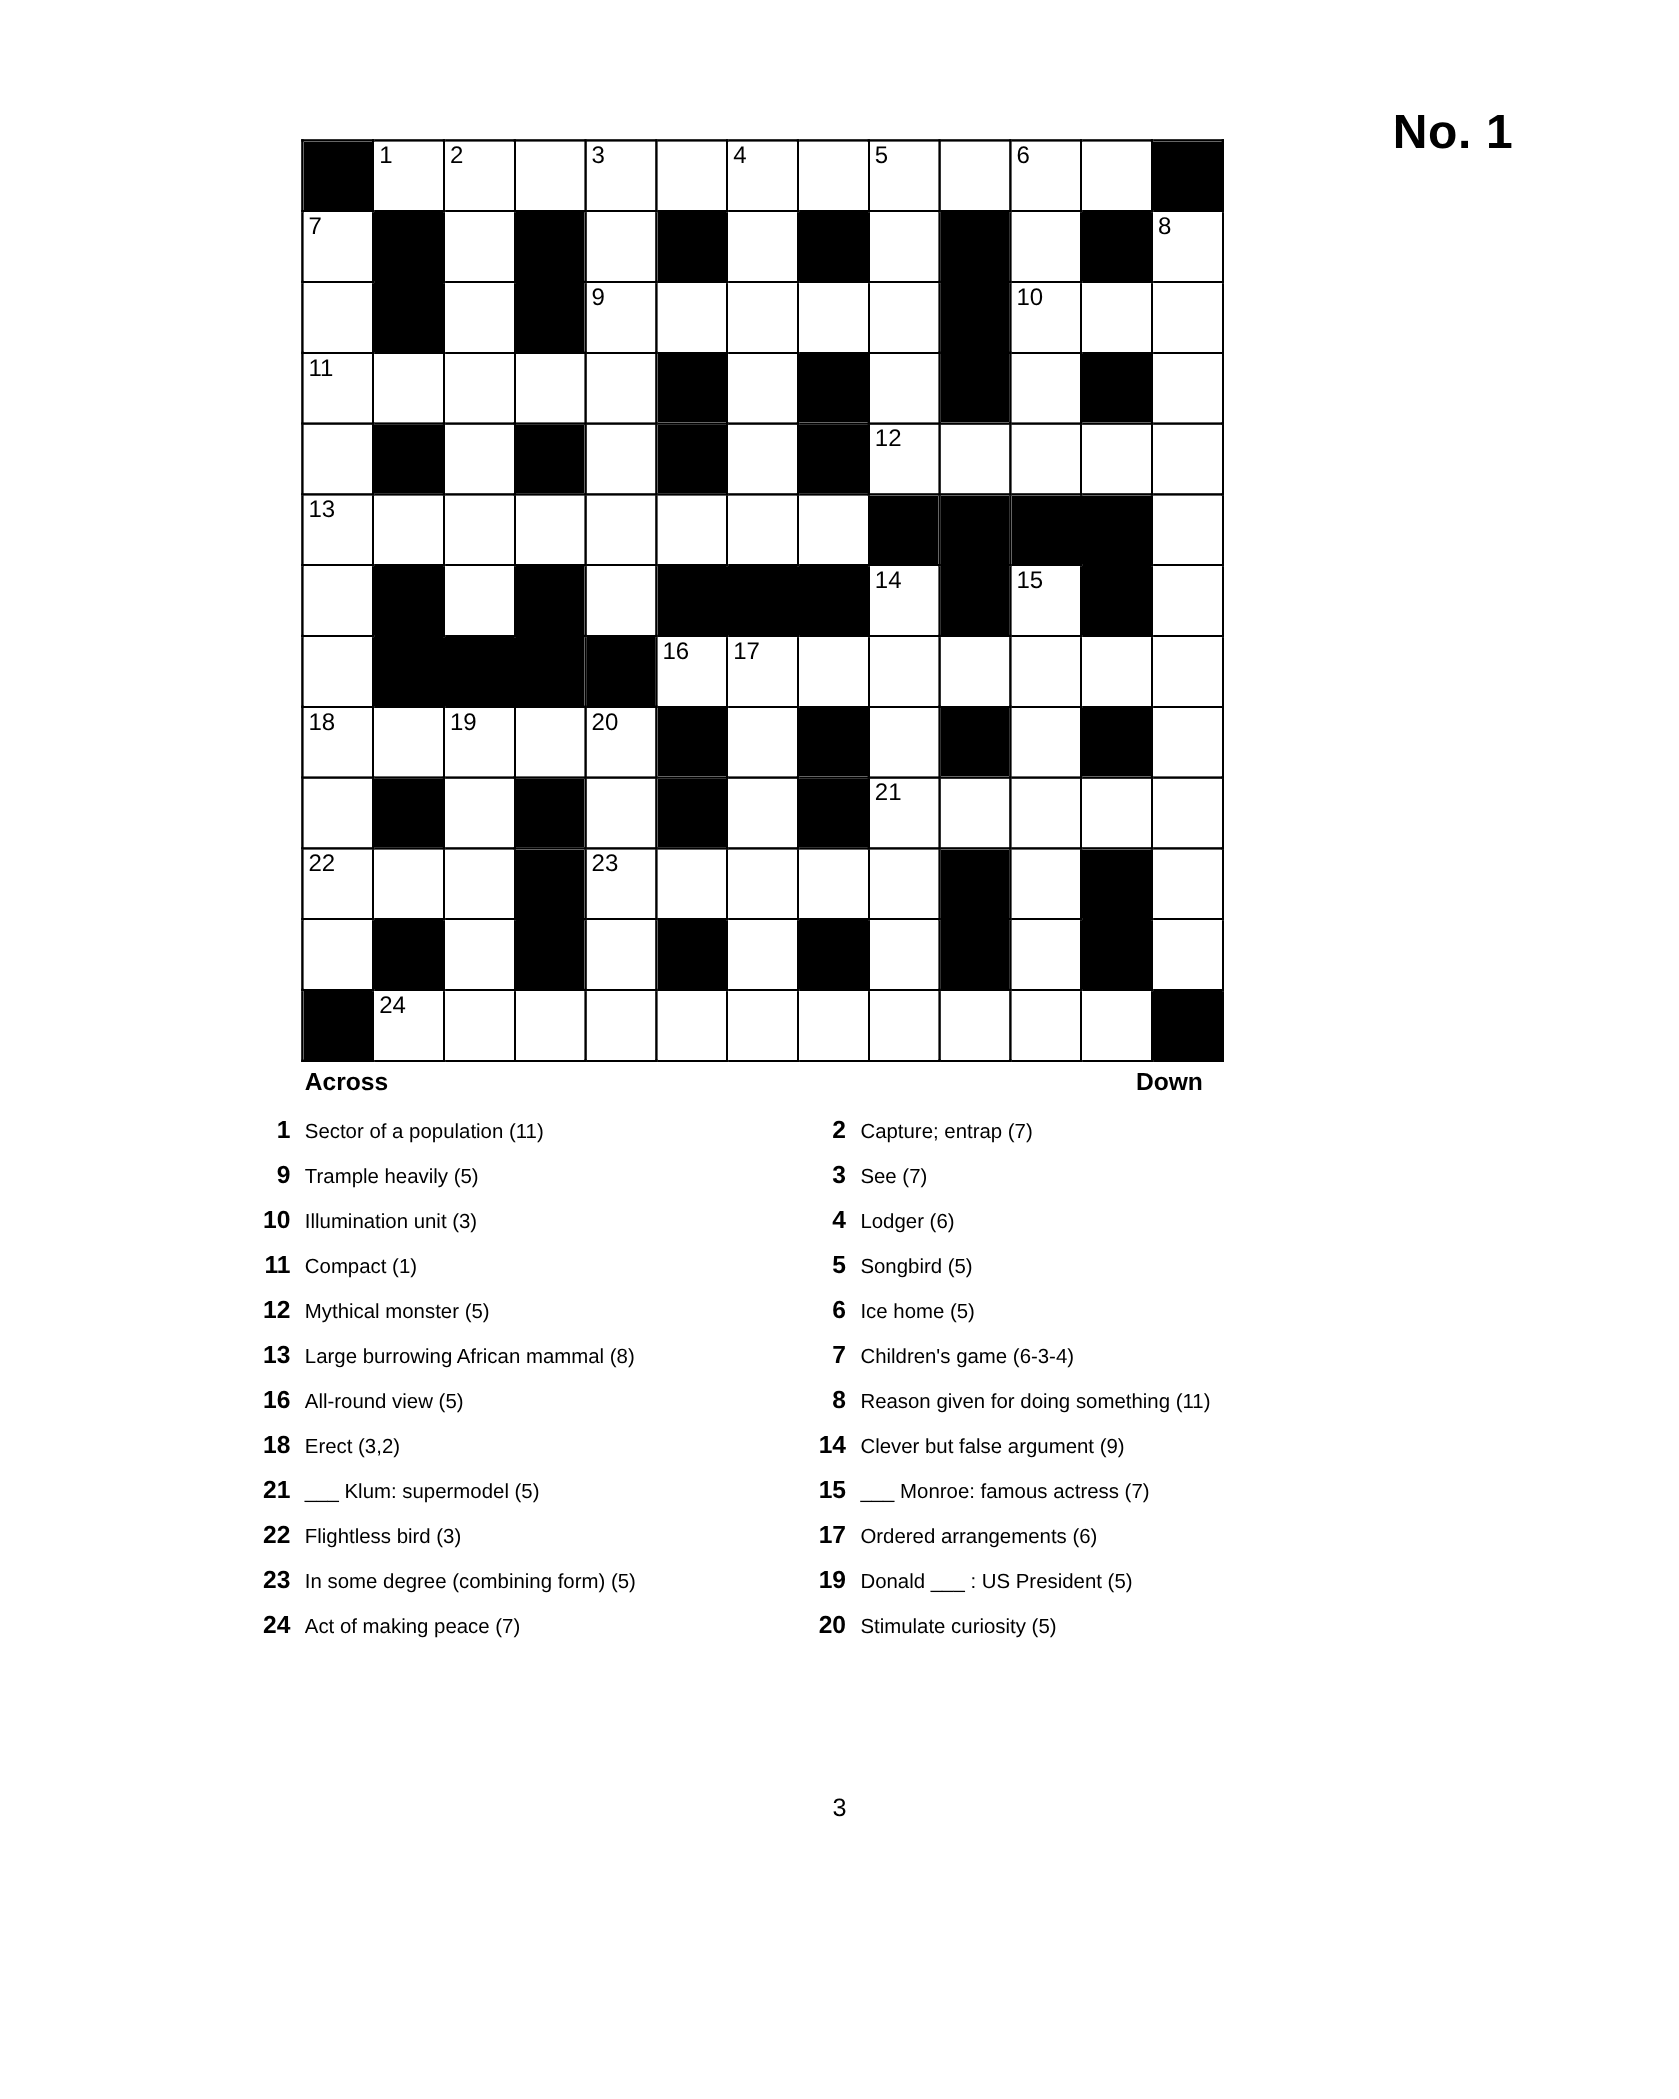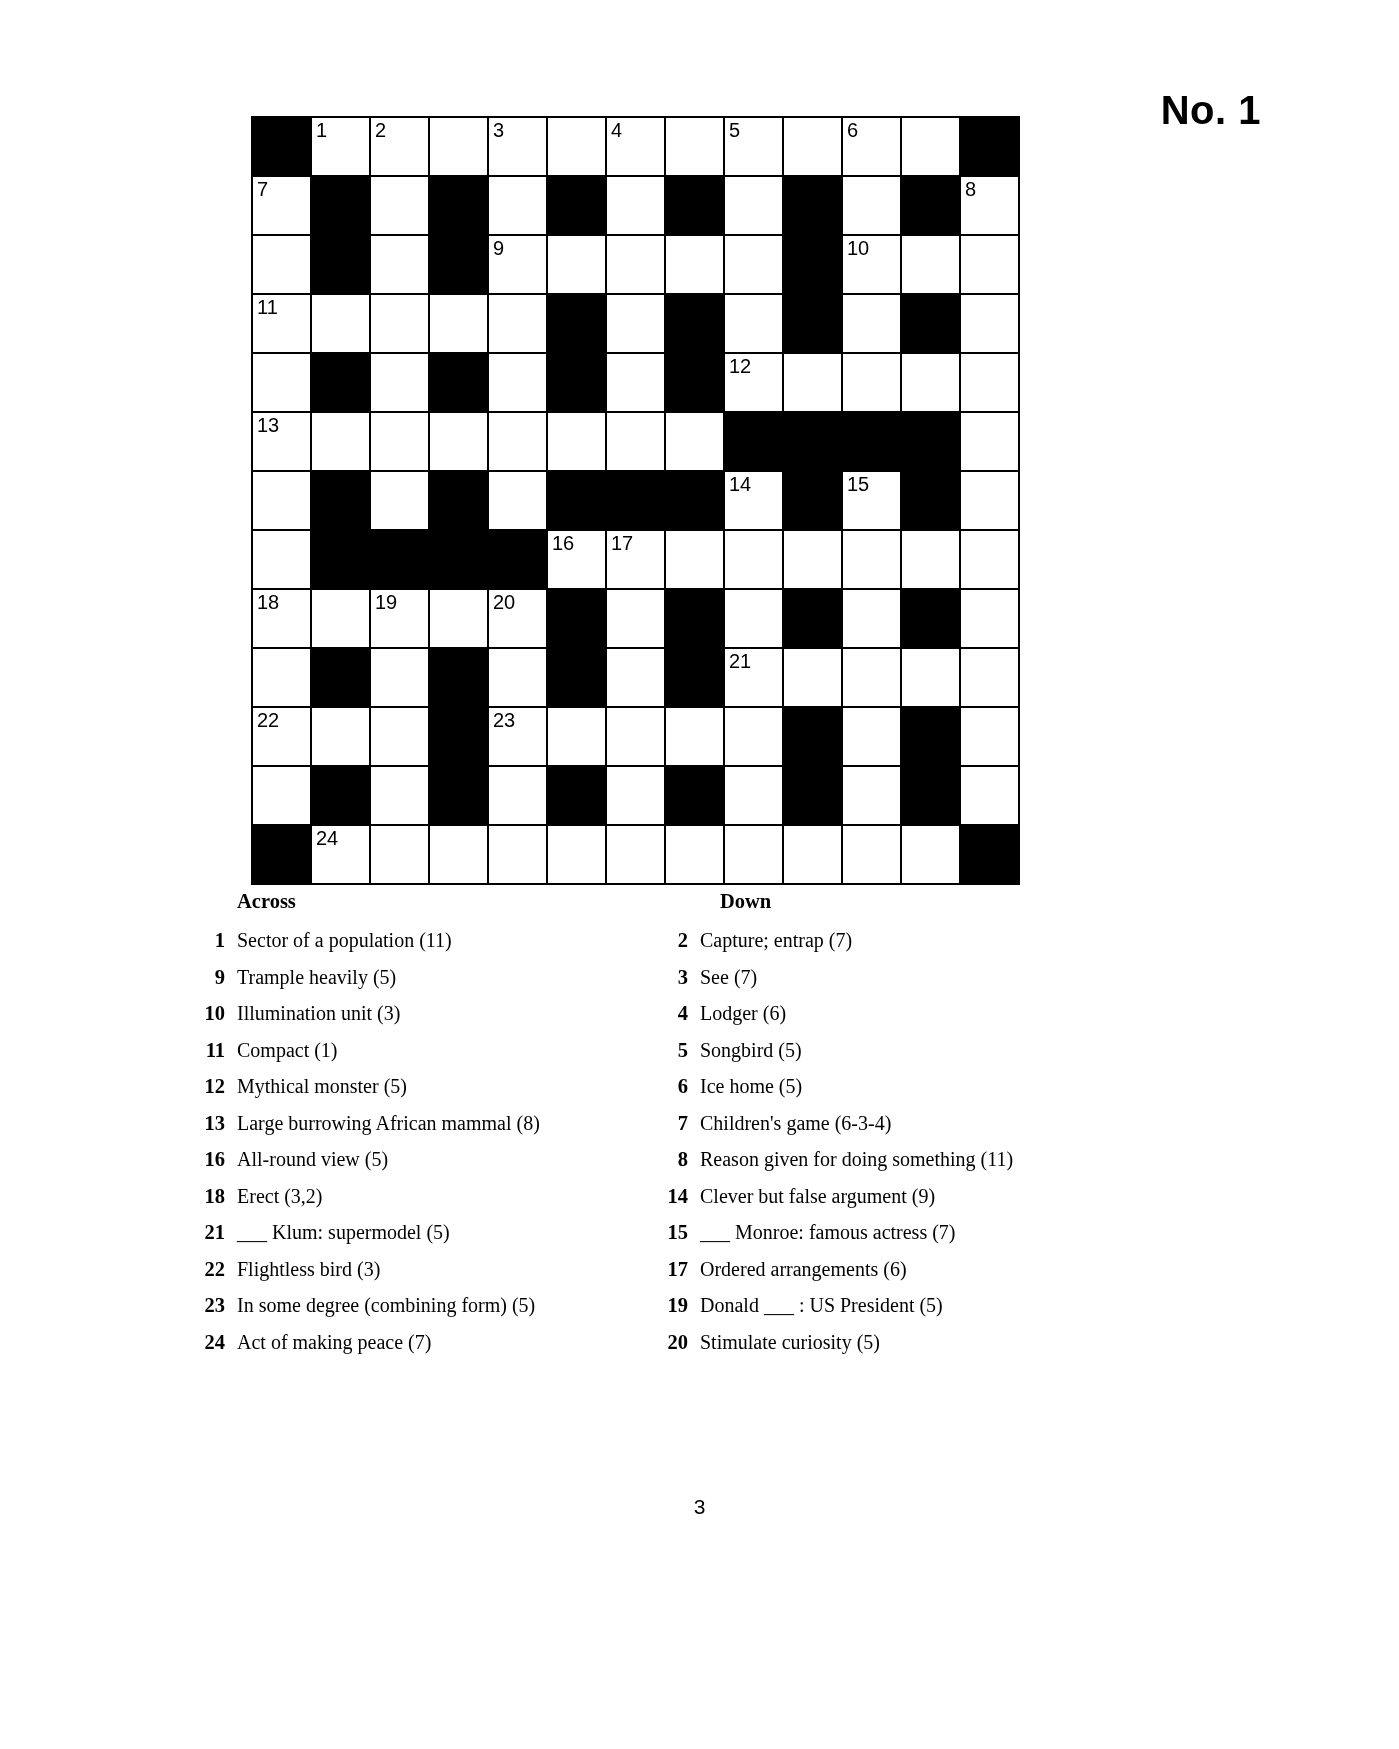--- a/index.html
+++ b/index.html
@@ -55,63 +55,63 @@
     left: 4px;
     top: 1px;
     font-size: 20px;
     line-height: 22px;
     font-family: "Liberation Sans", sans-serif;
   }
 
   
   #clues {
     position: absolute;
-    left: 195px;
+    left: 212px;
     top: 890px;
     width: 1010px;
-    font-family: Liberation Serif, serif;
   }
   .cols {
     display: flex;
     flex-direction: row;
     gap: 0px;
   }
   .col {
     width: 460px;
   }
   .col.down {
     width: 540px;
   }
   .clue-heading {
     font-size: 20.5px;
     font-weight: bold;
     margin: 0 0 16px 42px;
   }
   .col.down .clue-heading {
     margin-left: 65px;
+    text-align: center;
   }
   .clue-row {
     display: flex;
     align-items: baseline;
     margin-bottom: 13.5px;
   }
   .clue-num {
     width: 30px;
     min-width: 30px;
     text-align: right;
     font-size: 20.5px;
     font-weight: bold;
     margin-right: 12px;
   }
   .col.down .clue-num {
     width: 33px;
     min-width: 33px;
   }
   .clue-text {
-    font-size: 20px;
+    font-size: 17px;
     font-weight: normal;
   }
 
   .page-number {
     position: absolute;
     left: 0;
     right: 0;
     top: 1495px;
     text-align: center;
     font-size: 21px;

